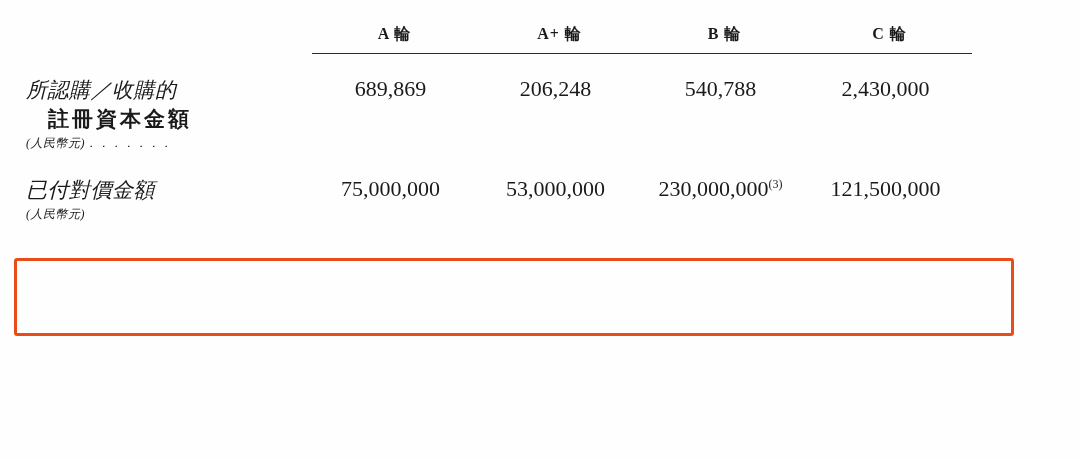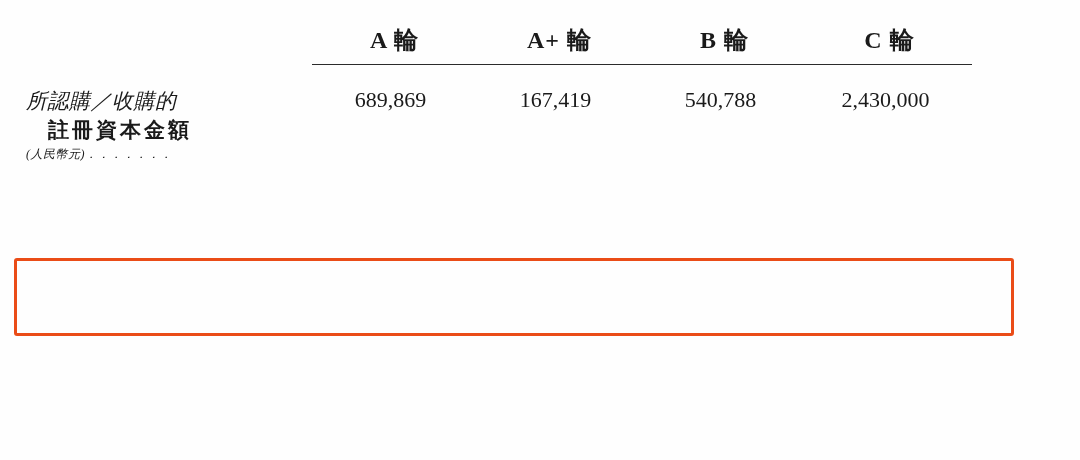--- a/index.html
+++ b/index.html
@@ -30,21 +30,21 @@
     border-collapse: collapse;
     table-layout: fixed;
   }
 
   table.fin-table col.label-col { width: 288px; }
   table.fin-table col.num-col { width: 165px; }
 
   th.col-head {
     font-family: "Liberation Serif", "DejaVu Serif", serif;
     font-weight: bold;
-    font-size: 24px;
+    font-size: 16px;
     text-align: center;
     padding: 6px 6px 8px 6px;
     border-bottom: 1.5px solid #2b2b2b;
     letter-spacing: 1px;
     vertical-align: bottom;
   }
   th.blank-head {
     border-bottom: none;
   }
 
@@ -116,24 +116,34 @@
     </thead>
     <tbody>
 
       <tr class="row-registered">
         <td class="row-label">
           <span class="l1">所認購／收購的</span>
           <span class="l2">註冊資本金額</span>
           <span class="l3">(人民幣元)．．．．．．．</span>
         </td>
         <td class="num">689,869</td>
-        <td class="num">167,419</td>
+        <td class="num">206,248</td>
         <td class="num">540,788</td>
         <td class="num">2,430,000</td>
       </tr>
 
+      <tr class="row-paid">
+        <td class="row-label">
+          <span class="l1">已付對價金額</span>
+          <span class="l3">(人民幣元)</span>
+        </td>
+        <td class="num"><span>75,000,000</span></td>
+        <td class="num"><span>53,000,000</span></td>
+        <td class="num"><span>230,000,000</span><sup>(3)</sup></td>
+        <td class="num"><span>121,500,000</span></td>
+      </tr>
 
     </tbody>
   </table>
 
   <div class="highlight-box" style="border-color: rgb(234, 76, 23);"></div>
 
 </div>
 
 </body></html>

